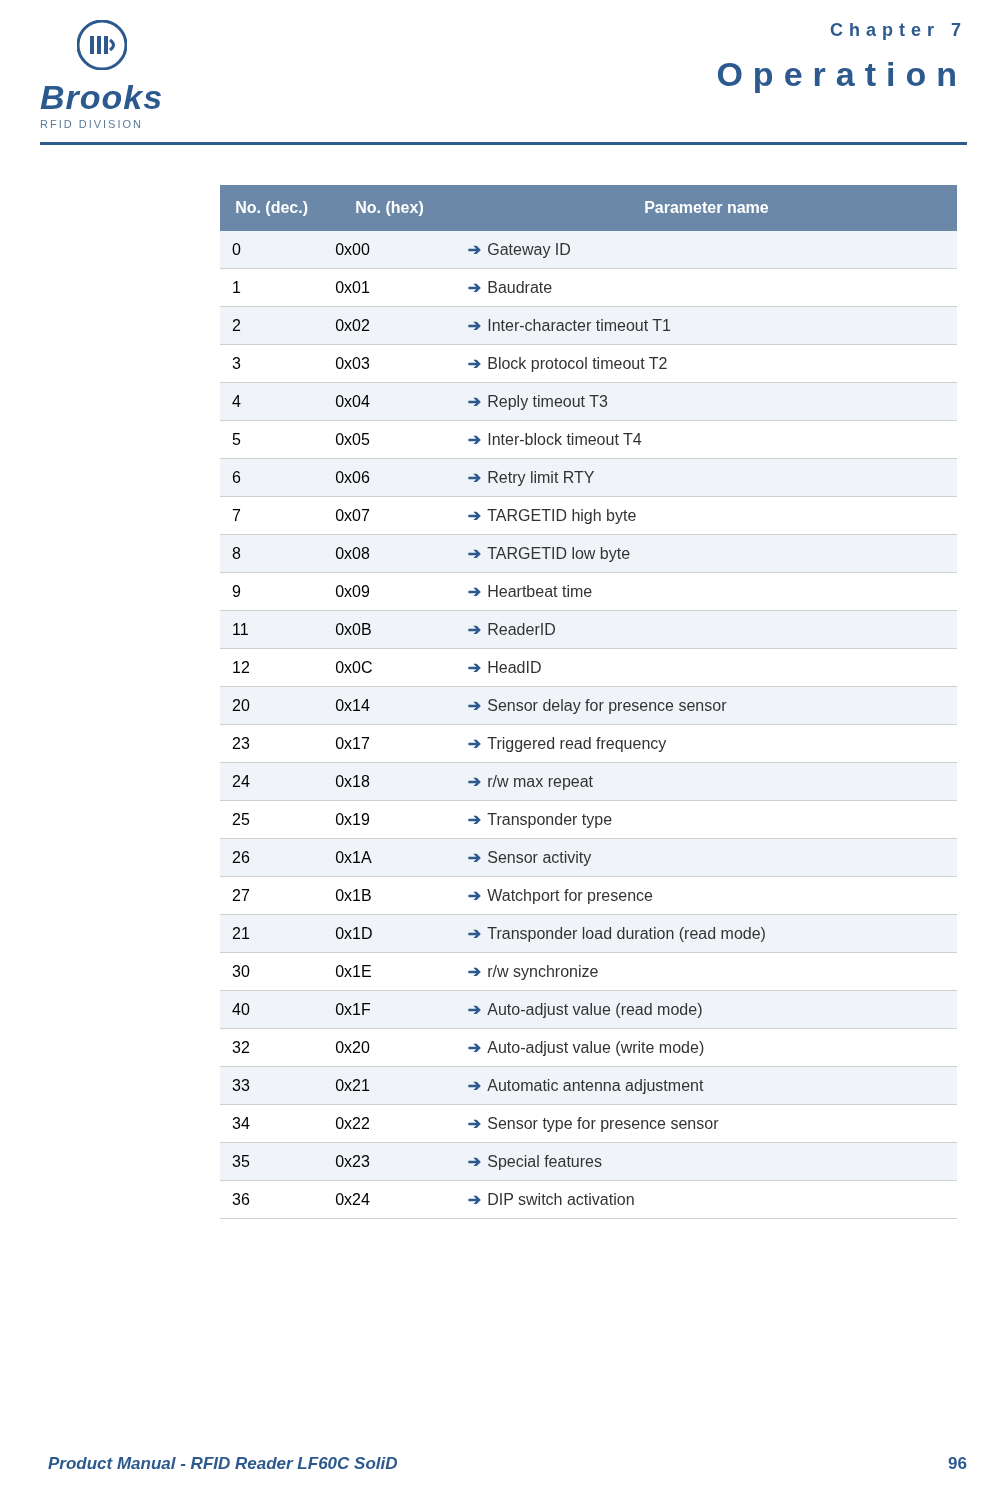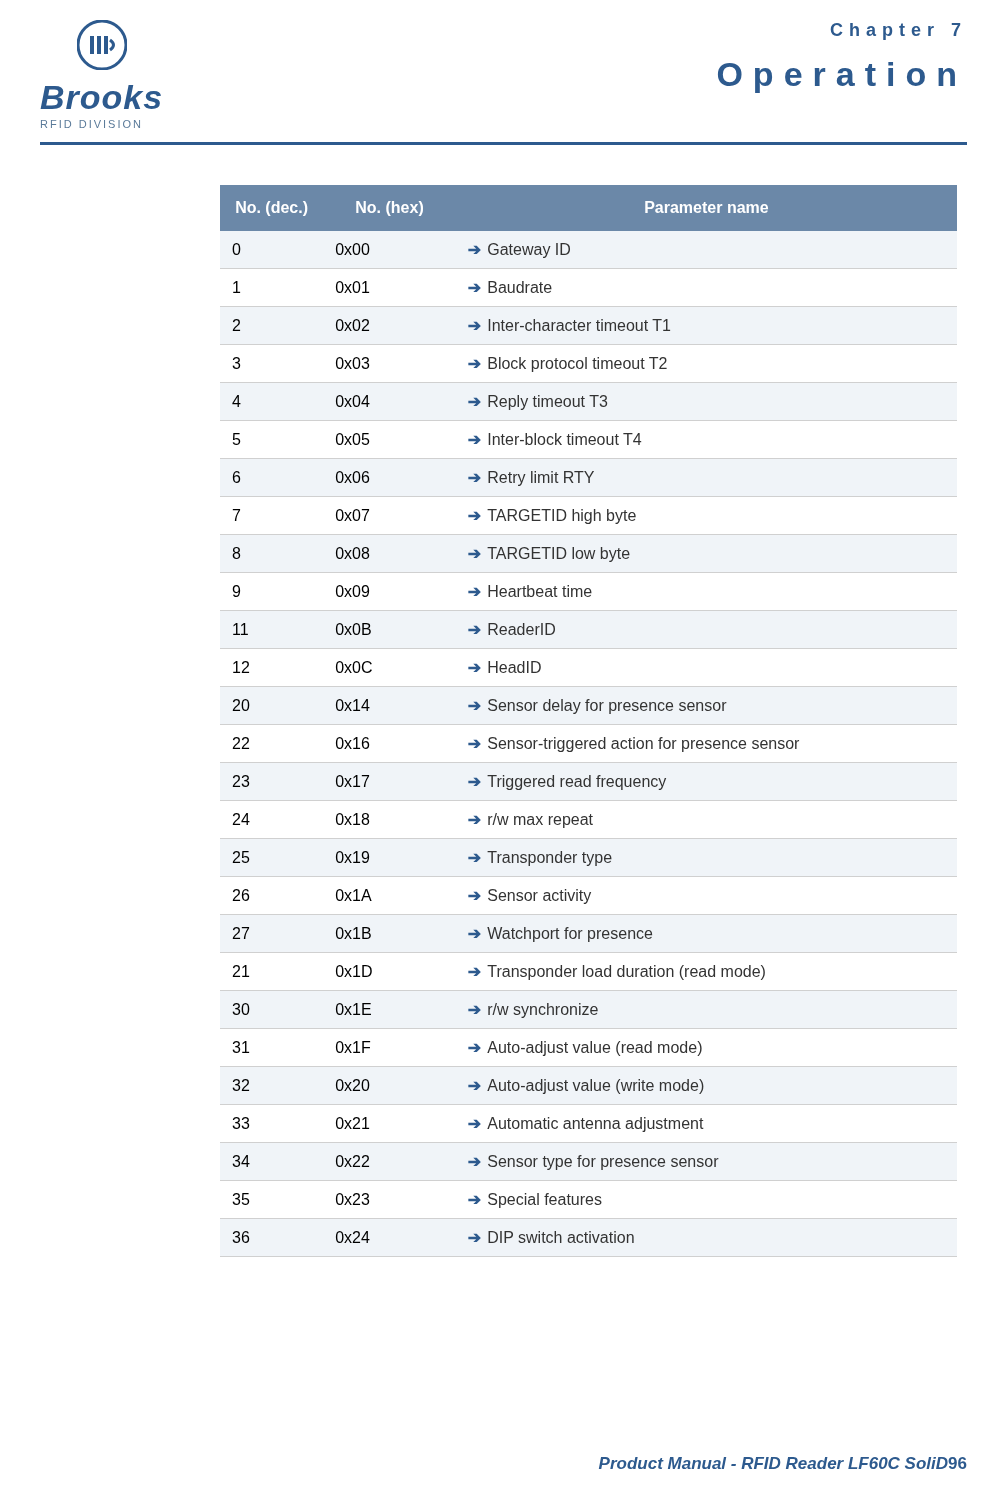--- a/index.html
+++ b/index.html
@@ -110,24 +110,24 @@
       color: #2d5a8e;
       font-weight: bold;
       margin-right: 6px;
     }
     .param-name {
       color: #333;
     }
     .footer {
       position: absolute;
       bottom: 28px;
-      left: 56px;
+      left: 48px;
       right: 40px;
       display: flex;
-      justify-content: flex-end;
+      justify-content: space-between;
       color: #2d5a8e;
       font-weight: bold;
       font-style: italic;
       font-size: 17px;
     }
     .footer-right {
       font-style: normal;
     }
   </style>
 </head>
@@ -223,25 +223,20 @@
           <td>12</td>
           <td>0x0C</td>
           <td><span class="arrow-icon">➔</span><span class="param-name">HeadID</span></td>
         </tr>
         <tr>
           <td>20</td>
           <td>0x14</td>
           <td><span class="arrow-icon">➔</span><span class="param-name">Sensor delay for presence sensor</span></td>
         </tr>
         <tr>
-          <td>22</td>
-          <td>0x16</td>
-          <td><span class="arrow-icon">➔</span><span class="param-name">Sensor-triggered action for presence sensor</span></td>
-        </tr>
-        <tr>
           <td>23</td>
           <td>0x17</td>
           <td><span class="arrow-icon">➔</span><span class="param-name">Triggered read frequency</span></td>
         </tr>
         <tr>
           <td>24</td>
           <td>0x18</td>
           <td><span class="arrow-icon">➔</span><span class="param-name">r/w max repeat</span></td>
         </tr>
         <tr>
@@ -263,21 +258,21 @@
           <td>21</td>
           <td>0x1D</td>
           <td><span class="arrow-icon">➔</span><span class="param-name">Transponder load duration (read mode)</span></td>
         </tr>
         <tr>
           <td>30</td>
           <td>0x1E</td>
           <td><span class="arrow-icon">➔</span><span class="param-name">r/w synchronize</span></td>
         </tr>
         <tr>
-          <td>31</td>
+          <td>40</td>
           <td>0x1F</td>
           <td><span class="arrow-icon">➔</span><span class="param-name">Auto-adjust value (read mode)</span></td>
         </tr>
         <tr>
           <td>32</td>
           <td>0x20</td>
           <td><span class="arrow-icon">➔</span><span class="param-name">Auto-adjust value (write mode)</span></td>
         </tr>
         <tr>
           <td>33</td>

